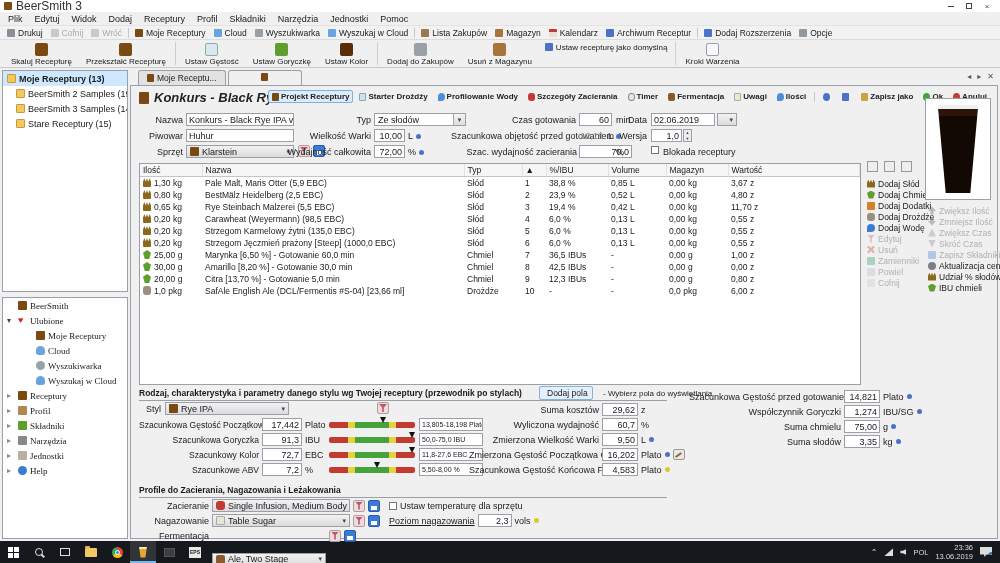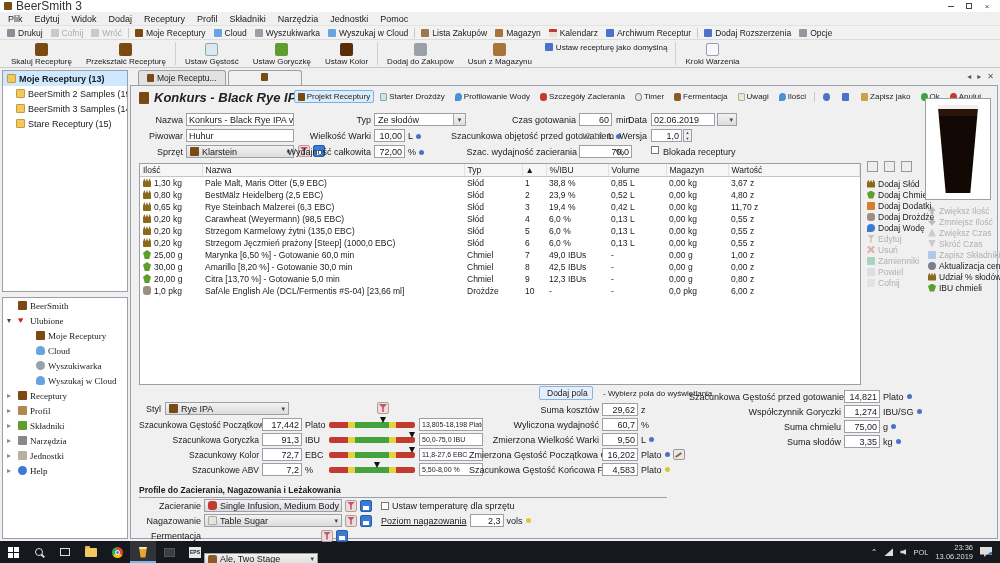--- a/index.html
+++ b/index.html
@@ -489,21 +489,21 @@
           <span>✕</span>
         </div>
       </div>
 
       <div class="panel">
 
         <div class="abs hdr-title" style="left:8px;top:4px;">
           <span class="nico" data-icon="beer"></span>
           <span>Konkurs - Black Rye IPA v.1</span>
         </div>
-        <div class="abs viewbtns" style="right:12px;top:4px;">
+        <div class="abs viewbtns" style="right:6px;top:4px;font-weight:bold;">
           <div class="vb active">
               <span class="nico" data-icon="beer"></span>
               <span>Projekt Receptury</span>
             </div>
             <div class="vb">
               <span class="nico" data-icon="flask"></span>
               <span>Starter Drożdży</span>
             </div>
             <div class="vb">
               <span class="nico" data-icon="drop"></span>
@@ -668,21 +668,21 @@
                   <td>0,00 kg</td>
                   <td>4,80 z</td>
                 </tr>
                 <tr>
                   <td>
                     <span class="qtycell">
                       <span class="nico" data-icon="malt"></span>
                       <span>0,65 kg</span>
                     </span>
                   </td>
-                  <td>Rye Steinbach Malzerei (6,3 EBC)</td>
+                  <td>Rye Steinbach Malzerei (5,5 EBC)</td>
                   <td>Słód</td>
                   <td>3</td>
                   <td>19,4 %</td>
                   <td>0,42 L</td>
                   <td>0,00 kg</td>
                   <td>11,70 z</td>
                 </tr>
                 <tr>
                   <td>
                     <span class="qtycell">
@@ -731,21 +731,21 @@
                 <tr>
                   <td>
                     <span class="qtycell">
                       <span class="nico" data-icon="hop"></span>
                       <span>25,00 g</span>
                     </span>
                   </td>
                   <td>Marynka [6,50 %] - Gotowanie 60,0 min</td>
                   <td>Chmiel</td>
                   <td>7</td>
-                  <td>49,0 IBUs</td>
+                  <td>36,5 IBUs</td>
                   <td>-</td>
                   <td>0,00 g</td>
                   <td>1,00 z</td>
                 </tr>
                 <tr>
                   <td>
                     <span class="qtycell">
                       <span class="nico" data-icon="hop"></span>
                       <span>30,00 g</span>
                     </span>
@@ -871,20 +871,21 @@
             <div class="cmd">
               <span class="nico" data-icon="hop"></span>
               <span>IBU chmieli</span>
             </div>
         </div>
 
         <div class="abs glassbox" style="right:6px;top:12px;width:66px;height:102px;">
           <div class="glass"></div>
         </div>
 
+        <div class="abs grouptitle" style="left:8px;top:302px;width:528px;">Rodzaj, charakterystyka i parametry danego stylu wg Twojej receptury (przewodnik po stylach)</div>
         <div class="abs lbl" style="left:8px;top:318px;width:22px;">Styl</div>
         <div class="abs dd" style="left:34px;top:316px;width:124px;">
           <span class="nico" data-icon="beer"></span>
           <span>Rye IPA</span>
           <span class="arrow">▾</span>
         </div>
         <div class="abs mini funnel" style="left:246px;top:316px;"></div>
         <div class="abs" style="left:8px;top:332px;width:350px;">
           <div class="slrow">
               <span class="sl-label">Szacunkowa Gęstość Początkowa OG</span>
@@ -986,21 +987,21 @@
             </div>
             <div class="frow">
               <span class="f-label" style="width:152px;">Suma słodów</span>
               <span class="inp num" style="width:36px;">3,35</span>
               <span>kg</span>
               <span class="dot blue"></span>
             </div>
         </div>
 
         <div class="abs grouptitle" style="left:8px;top:399px;width:528px;">Profile do Zacierania, Nagazowania i Leżakowania</div>
-        <div class="abs" style="left:8px;top:412px;">
+        <div class="abs" style="left:16px;top:412px;">
           <div class="frow">
             <span class="f-label" style="width:62px;">Zacieranie</span>
             <span class="dd" style="width:138px;">
                 <span class="nico" data-icon="thermo"></span>
                 <span>Single Infusion, Medium Body</span>
               </span>
             <span class="mini funnel"></span>
             <span class="mini saveb"></span>
             <span class="chk" style="margin-left:6px;"></span>
             <span>Ustaw temperaturę dla sprzętu</span>

